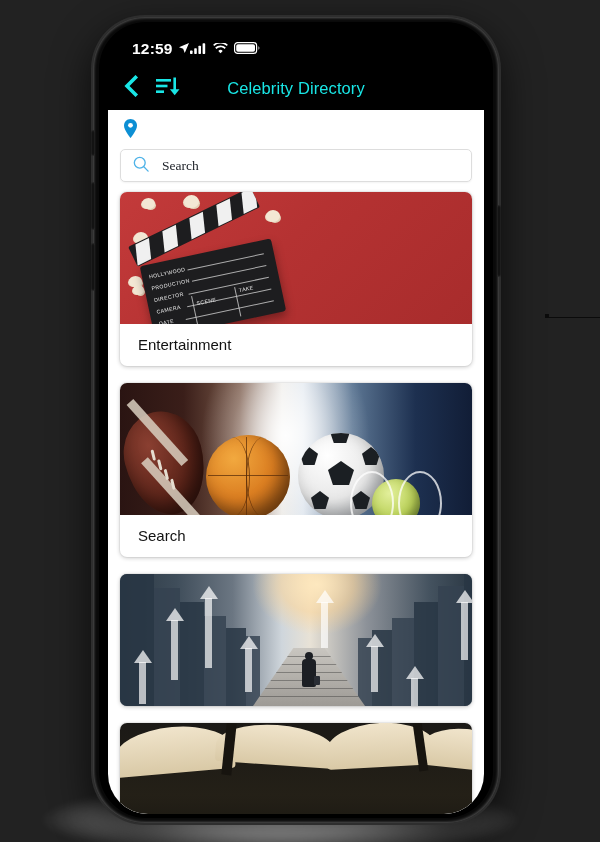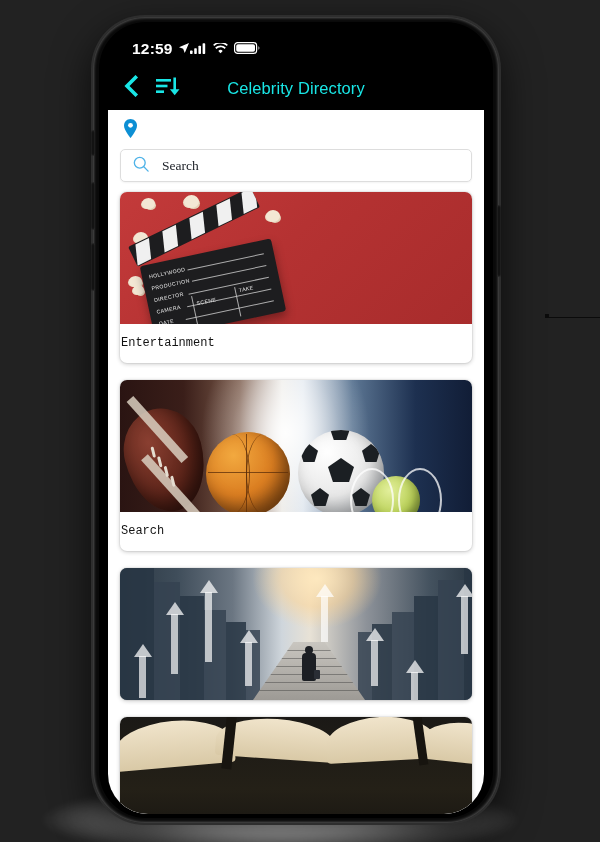--- a/index.html
+++ b/index.html
@@ -109,23 +109,23 @@
   }
 
   .cards { padding: 0 12px; }
   .card {
     background: #fff; border-radius: 7px; margin-bottom: 17px;
     box-shadow: 0 1px 4px rgba(0,0,0,0.22), 0 0 0 1px rgba(0,0,0,0.04);
     overflow: hidden;
   }
   .card-img { height: 132px; width: 100%; position: relative; overflow: hidden; }
   .card-label {
-    font-family: Liberation Mono, monospace;
-    font-size: 12px; color: #121212;
-    padding: 12px 11px 13px 1px;
+    font-family: Liberation Sans, sans-serif;
+    font-size: 15px; color: #121212;
+    padding: 12px 11px 13px 18px;
   }
 
   
   .art-ent { background: linear-gradient(135deg,#c33a3a 0%, #b53232 45%, #a82c2c 100%); }
   .pop {
     position: absolute; background: #f3e7d4; border-radius: 50%;
     box-shadow: 2px 2px 0 -1px #e3d2b8, -2px 1px 0 -1px #ecdcc4;
   }
   .clap { position: absolute; left: 14px; top: 24px; width: 150px; height: 108px;
           transform: rotate(-12deg); }

